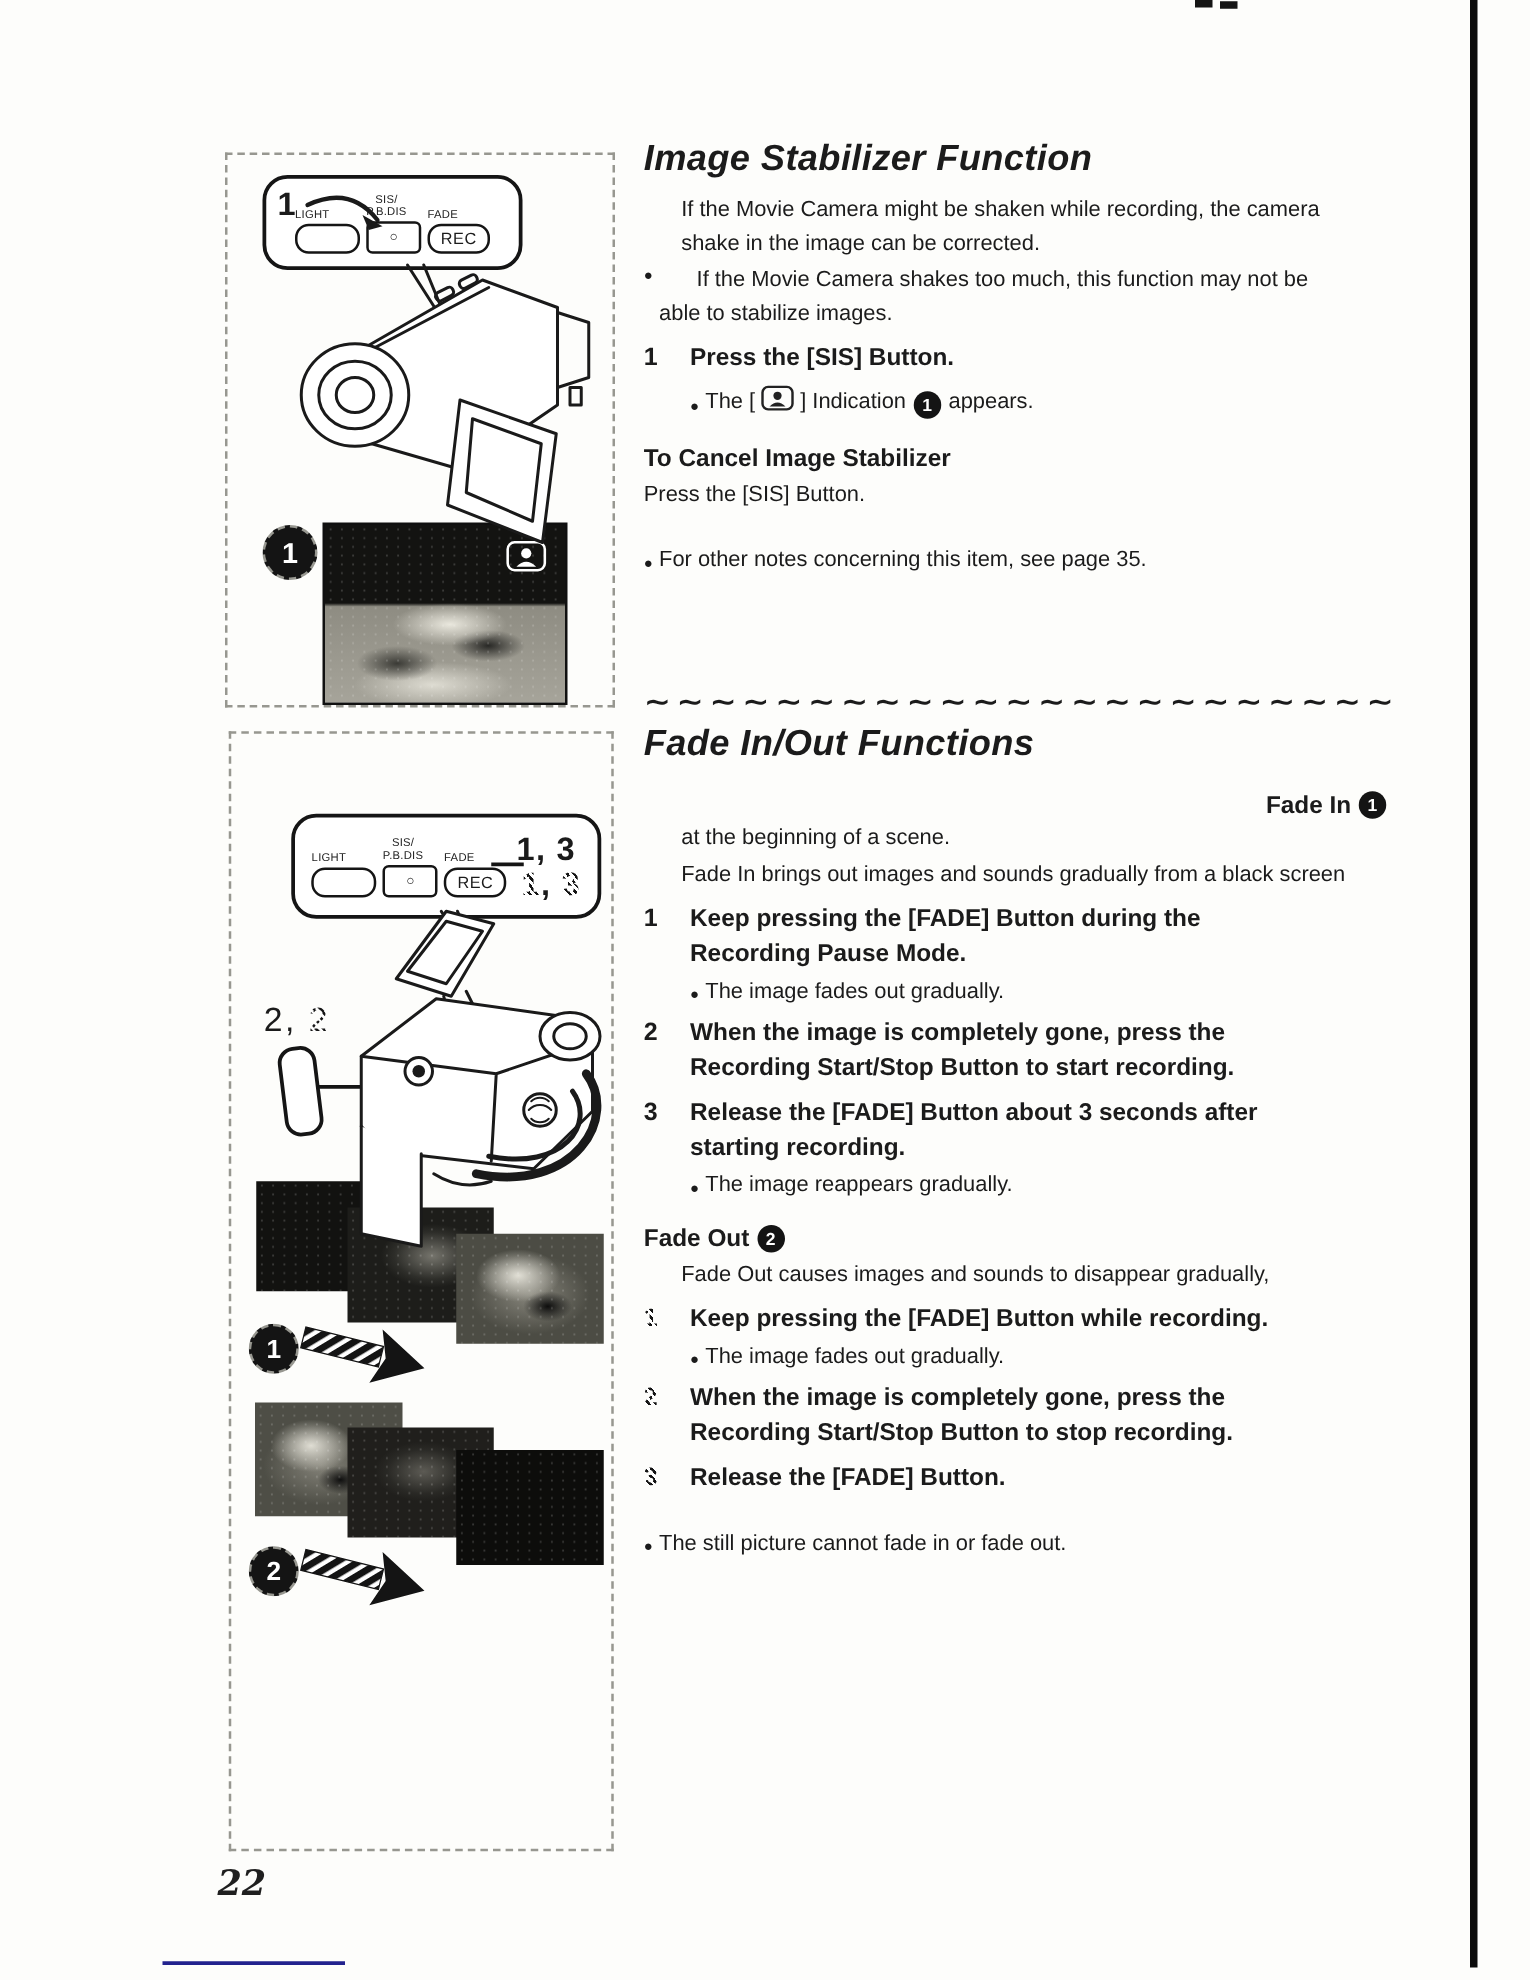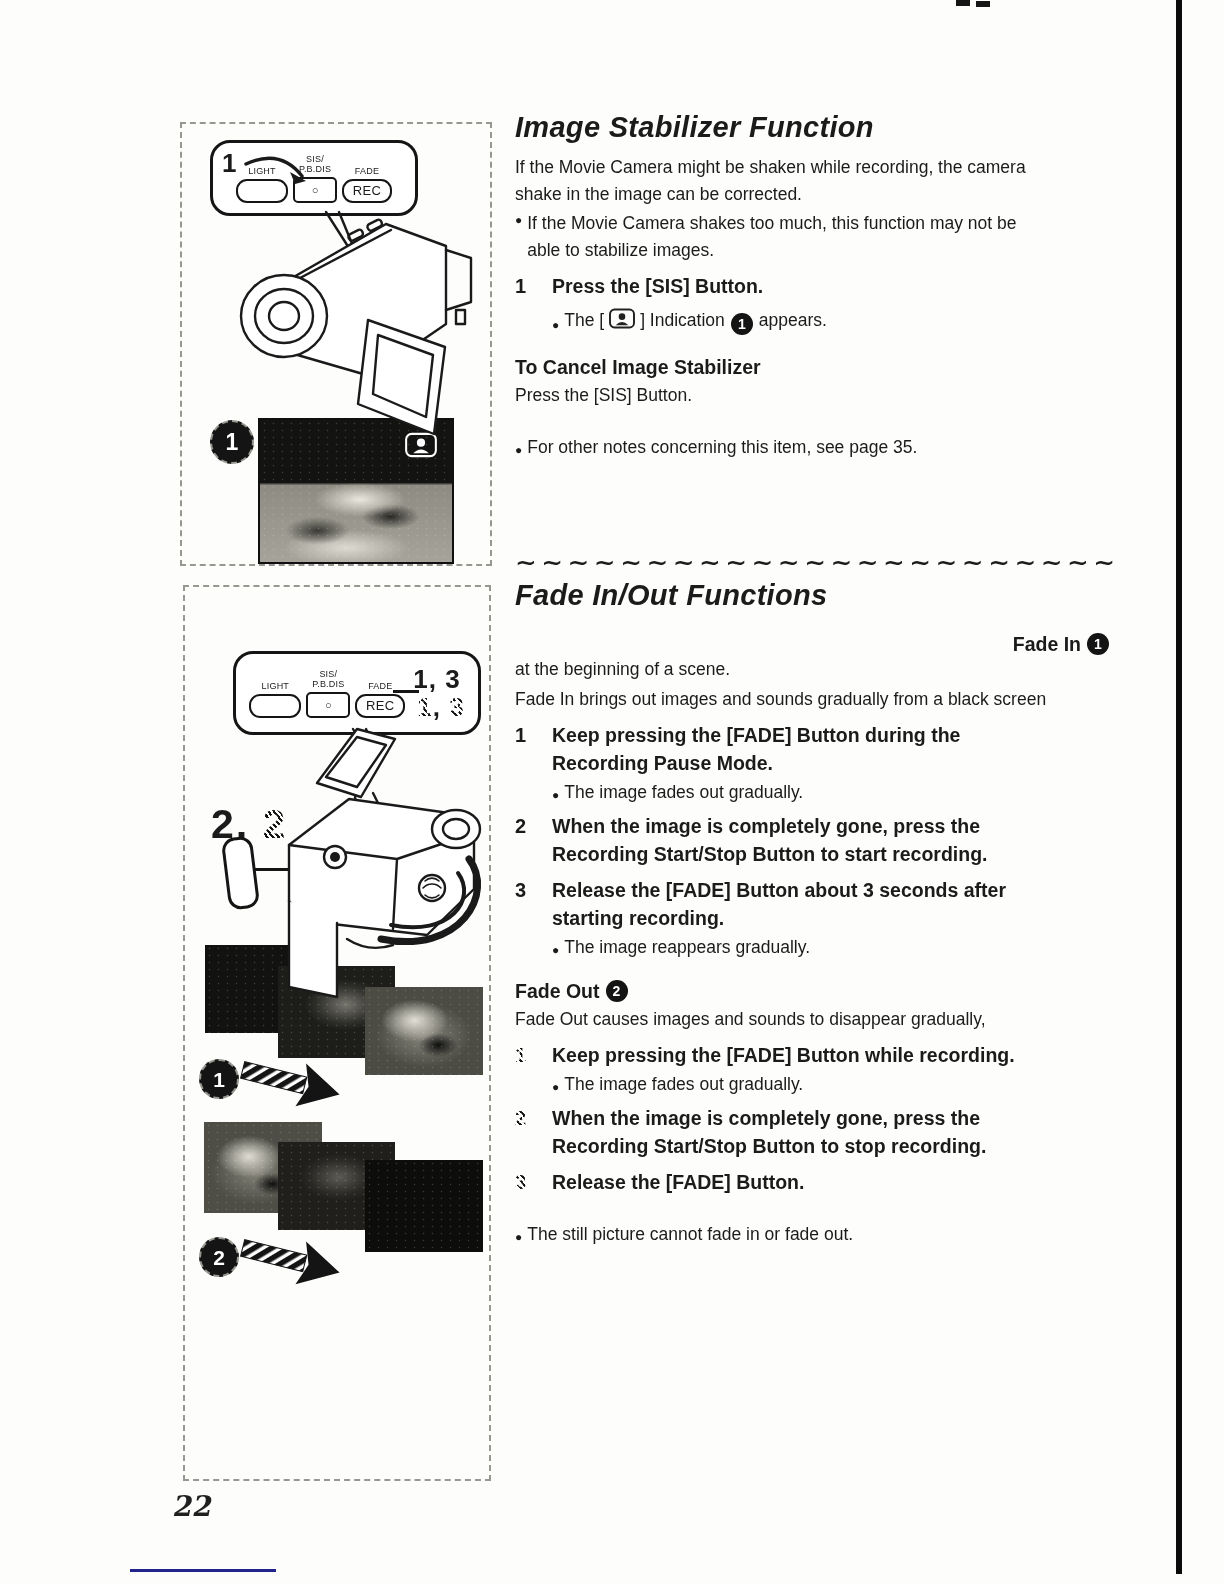--- a/index.html
+++ b/index.html
@@ -22,21 +22,21 @@
   .bullet-mark{font-size:12px;margin-right:5px;position:relative;top:3px;flex:none;}
   .hatched{color:transparent;background-image:repeating-linear-gradient(50deg,#141414 0 2.2px,#ffffff 2.2px 4.3px);
            -webkit-background-clip:text;background-clip:text;}
   @supports not ((-webkit-background-clip:text) or (background-clip:text)){.hatched{color:#555;background:none;}}
 
   
   .col{position:absolute;left:515px;width:600px;}
   #stab-col{top:110px;}
   #fade-col{top:552px;}
   .sec-title{font-size:29px;font-weight:bold;font-style:italic;letter-spacing:.3px;line-height:34px;margin:0 0 10px 0;}
-  .body-line{font-size:17.5px;line-height:27px;}
+  .body-line{font-size:17.5px;line-height:27px;margin-left:30px;}
   .bullet-para{display:flex;margin-top:2px;}
   .step{display:flex;margin-top:8px;}
   .step-num{width:37px;flex:none;font-weight:bold;font-size:20px;line-height:28px;}
   .step-body{font-weight:bold;font-size:19.5px;line-height:28px;}
   .sub{display:flex;margin-left:37px;margin-top:3px;font-size:17.5px;line-height:24px;}
   .minihead{font-size:19.5px;font-weight:bold;line-height:24px;margin-top:20px;display:flex;align-items:center;}
   .plain{font-size:17.5px;line-height:27px;margin-top:3px;}
   .note{display:flex;margin-top:26px;font-size:17.5px;line-height:25px;}
   .ind-line{display:flex;align-items:baseline;margin-left:37px;margin-top:5px;font-size:17.5px;line-height:26px;}
   .wavy{font-size:26px;font-weight:900;letter-spacing:4.5px;line-height:24px;white-space:nowrap;
@@ -48,33 +48,33 @@
   #fig1{left:180px;top:122px;width:308px;height:440px;}
   #fig2{left:183px;top:585px;width:304px;height:892px;}
   .fig-overlay{position:absolute;left:0;top:0;width:100%;height:100%;z-index:3;pointer-events:none;}
 
   
   .callout{position:absolute;border:3px solid #151515;border-radius:20px;background:#fff;z-index:2;
            display:flex;align-items:center;justify-content:center;gap:8px;}
   #fig1 .callout{left:28px;top:16px;width:202px;height:70px;}
   #fig2 .callout{left:48px;top:64px;width:242px;height:78px;}
   .ccols{display:flex;gap:5px;align-items:flex-end;}
-  .ccol{display:flex;flex-direction:column;align-items:center;}
+  .ccol{display:flex;flex-direction:column;align-items:flex-start;}
   .clabel{font-size:9px;line-height:10px;text-align:center;margin-bottom:3px;color:#222;letter-spacing:.2px;}
   .cbtn{border:2px solid #151515;background:#fff;display:flex;align-items:center;justify-content:center;}
   .cbtn.oval{width:48px;height:20px;border-radius:11px;}
   .cbtn.sq{width:40px;height:22px;border-radius:5px;font-size:11px;}
   .cbtn.rec{width:46px;height:20px;border-radius:11px;font-size:13px;font-weight:normal;letter-spacing:.4px;}
   .fig1-num{position:absolute;left:40px;top:24px;font-size:26px;font-weight:bold;z-index:4;}
 
   
   .fade-nums{display:flex;flex-direction:column;align-items:flex-start;line-height:1;}
   .fn-row{font-size:26px;font-weight:800;letter-spacing:1px;}
   .fn-row.second{margin-top:2px;margin-left:4px;}
-  .rec-nums{position:absolute;left:26px;top:214px;font-size:41px;font-weight:700;z-index:2;letter-spacing:2px;}
+  .rec-nums{position:absolute;left:26px;top:214px;font-size:27px;font-weight:400;z-index:2;letter-spacing:2px;}
   .pill{position:absolute;left:40px;top:250px;width:25px;height:66px;border:3px solid #151515;border-radius:13px;
         background:#fff;transform:rotate(-7deg);z-index:2;}
   .pill-line{position:absolute;left:70px;top:281px;width:80px;height:3px;background:#151515;z-index:2;}
   .fade-conn{position:absolute;left:208px;top:103px;width:26px;height:3px;background:#151515;z-index:2;}
 
   
   .photo1{position:absolute;left:76px;top:294px;width:192px;height:142px;z-index:2;border:2px solid #101010;
     background:
       radial-gradient(ellipse 70px 26px at 52% 56%, rgba(238,236,226,.95), transparent 65%),
       radial-gradient(ellipse 46px 20px at 30% 78%, rgba(42,42,38,.85), transparent 70%),

